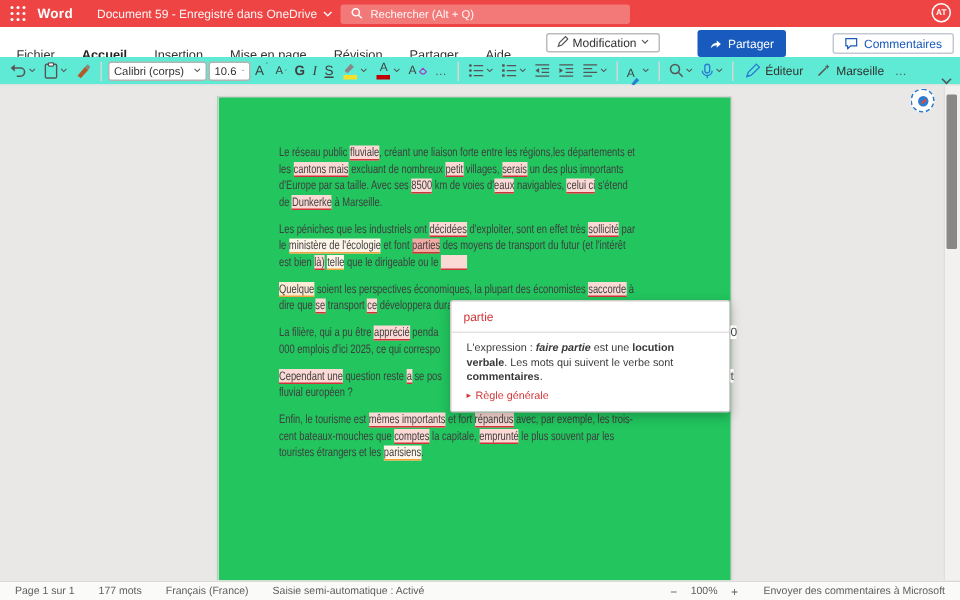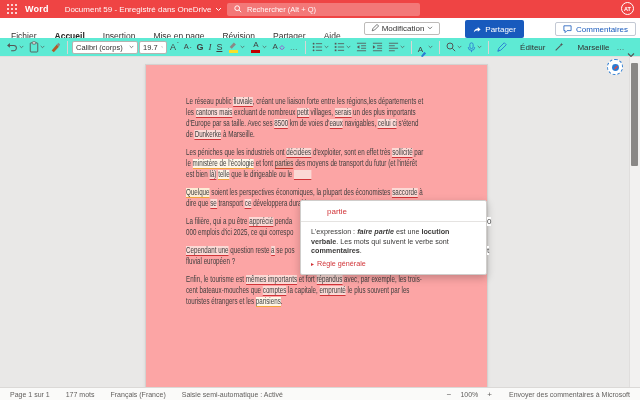--- a/index.html
+++ b/index.html
@@ -30,45 +30,45 @@
   .rbtn svg { display:block; }
   .rsep { width:1px; height:13px; background:#d8d6d4; margin:0 3px; }
   .combo { border:1px solid #b5b3b1; border-radius:2px; height:13px; display:flex; align-items:center; justify-content:space-between; font-size:7.5px; color:#323130; padding:0 3px; gap:3px; background:#fff; }
   .glyph { font-size:9px; color:#404040; line-height:1; }
   .glyph.b { font-weight:bold; }
   .glyph.i { font-style:italic; font-family:"Liberation Serif", serif; }
   .glyph.u { text-decoration:underline; }
   .swatch-btn { display:flex; flex-direction:column; align-items:center; line-height:1; padding:1px 1px; }
   .swatch-btn .bar { width:9px; height:2.5px; margin-top:1px; }
   .dots { font-size:8px; color:#555; letter-spacing:1px; }
-  .rib-label { font-size:8px; color:#323130; display:flex; align-items:center; gap:13px; padding:1px 4px; border-radius:2px; }
+  .rib-label { font-size:8px; color:#323130; display:flex; align-items:center; gap:3px; padding:1px 4px; border-radius:2px; }
   .collapse-chev { position:absolute; right:5px; top:44px; }
 
   
   .canvas { position:absolute; left:0; top:57px; width:640px; height:330px; background:#e9e8e7; overflow:hidden; }
-  .page { position:absolute; left:145px; top:7px; width:343px; height:330px; background:#fca5a5; border:1px solid #d4d2d0; box-shadow:0 1px 3px rgba(0,0,0,.08); }
+  .page { position:absolute; left:145px; top:7px; width:343px; height:330px; background:#22c55e; border:1px solid #d4d2d0; box-shadow:0 1px 3px rgba(0,0,0,.08); }
   .doc-text { position:absolute; left:40px; top:31px; right:0; color:#3e3e3e; font-size:8.2px; }
   .para { margin-bottom:7px; }
   .line { white-space:nowrap; line-height:11px; height:11px; transform:scaleX(.76); transform-origin:0 50%; }
   .mk-red        { background:#fbd9d5; border-bottom:1px solid #d13438; }
   .mk-redActive  { background:#f2aba4; border-bottom:1px solid #c0392b; }
   .mk-gold       { background:#fcecd6; border-bottom:1.5px solid #f2a33c; }
   .mk-goldline   { background:#fdf5e7; border-bottom:1.5px solid #f2a33c; }
   .edge-frag { position:absolute; font-size:8px; color:#3e3e3e; z-index:60; background:#fff; }
 
   
   .scroll-track { position:absolute; right:0; top:0; width:11px; height:330px; background:#f2f1f0; border-left:1px solid #e0dedd; }
   .scroll-thumb { position:absolute; right:2px; top:6px; width:7px; height:103px; background:#8a8886; border-radius:1px; }
 
   
   .editor-badge { position:absolute; left:607px; top:59px; width:16px; height:16px; background:#fff; border:1.5px dashed #2b7cd3; border-radius:50%; display:flex; align-items:center; justify-content:center; }
 
   
   .popup { position:absolute; left:300px; top:200px; width:187px; background:#fff; border:1px solid #cfcdcb; border-radius:2px; box-shadow:0 3px 8px rgba(0,0,0,.22); z-index:50; }
-  .popup-suggestion { color:#d13438; font-size:8px; padding:6px 26px 5px; }
+  .popup-suggestion { color:#d13438; font-size:8px; padding:6px 8px 5px; }
   .popup-div { height:1px; background:#e5e3e1; }
   .popup-body { font-size:7.2px; line-height:9.6px; color:#3b3a39; padding:5px 10px 2px; }
   .popup-body .mk-b  { font-weight:bold; }
   .popup-body .mk-bi { font-weight:bold; font-style:italic; }
   .popup-rule { color:#d13438; font-size:7.2px; padding:1px 10px 6px; display:flex; align-items:center; gap:3px; }
   .popup-rule .marker { font-size:6px; }
 
   
   .statusbar { position:absolute; left:0; top:387px; width:640px; height:13px; background:#fafaf9; border-top:1px solid #dbd9d7; display:flex; align-items:center; font-size:7px; color:#605e5c; padding:0 10px; }
   .sb-item { margin-right:16px; white-space:nowrap; }
@@ -168,21 +168,21 @@
       </svg>
   </div>
   <div class="rsep"></div>
   <div class="combo" style="width:66px;">
     <span>Calibri (corps)</span>
     <svg width="5" height="4" viewBox="0 0 7 5">
         <polyline points="1,1 3.5,3.5 6,1" fill="none" stroke="#555" stroke-width="1"></polyline>
       </svg>
   </div>
   <div class="combo" style="width:28px;">
-    <span>19.7</span>
+    <span>10.6</span>
     <svg width="5" height="4" viewBox="0 0 7 5">
         <polyline points="1,1 3.5,3.5 6,1" fill="none" stroke="#555" stroke-width="1"></polyline>
       </svg>
   </div>
   <div class="rbtn" style="position:relative;">
     <span class="glyph">A</span>
     <span style="font-size:5px;color:#555;position:relative;top:-3px;">ˆ</span>
   </div>
   <div class="rbtn">
     <span class="glyph" style="font-size:7.5px;">A</span>

